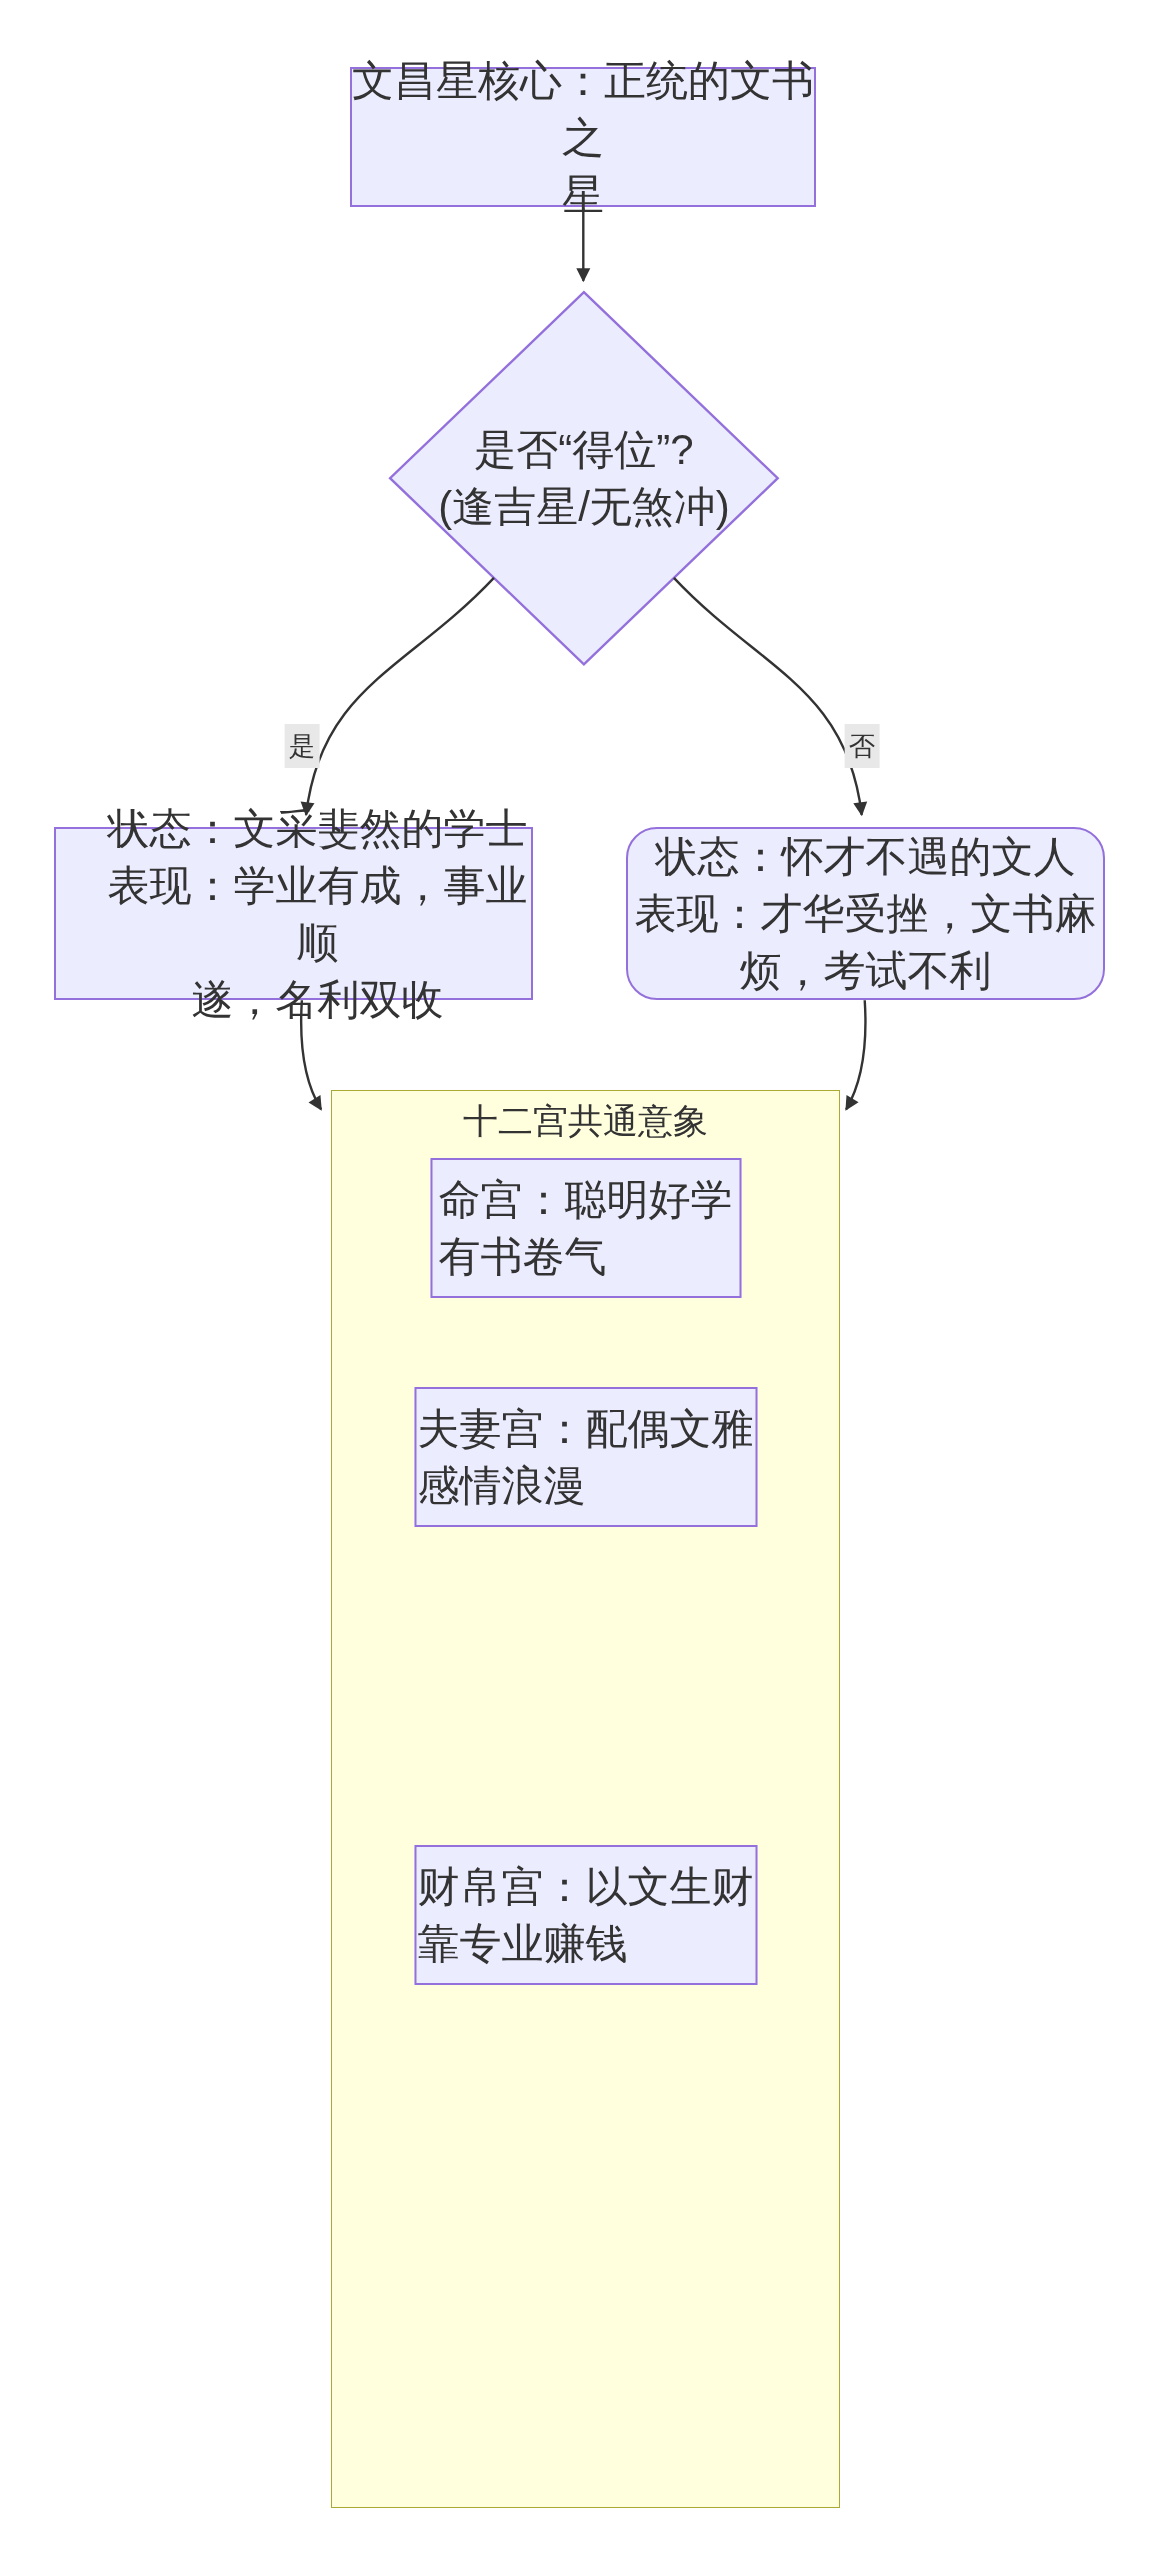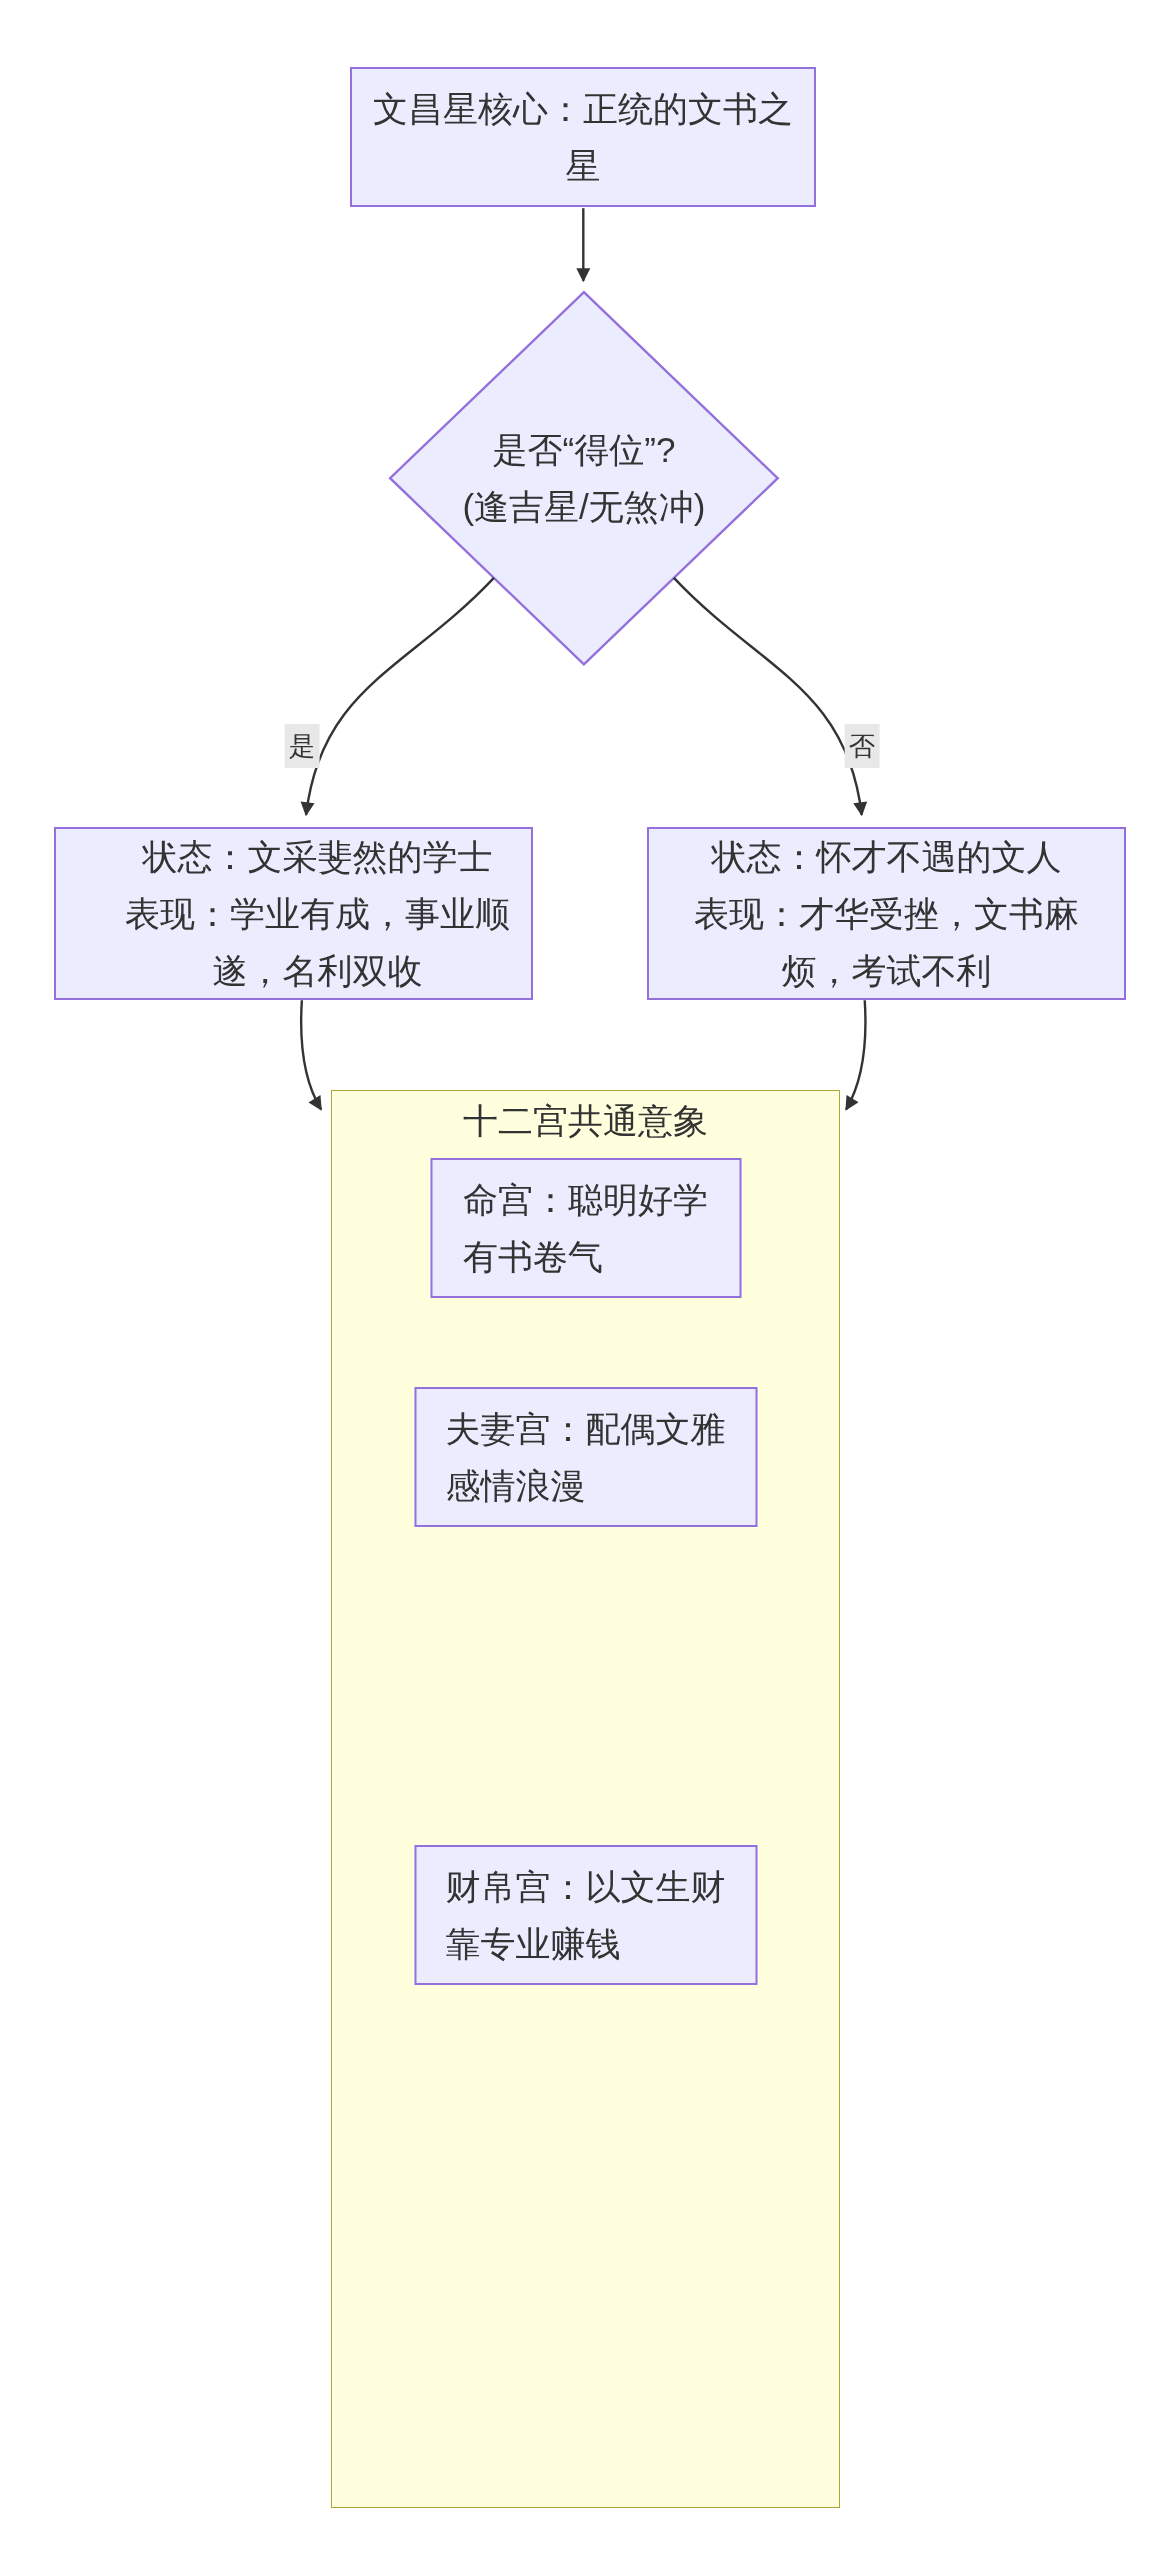--- a/index.html
+++ b/index.html
@@ -42,27 +42,27 @@
   .node{
     position:absolute;
     box-sizing:border-box;
     background:var(--node_fill);
     border:2.4px solid var(--node_border);
     display:flex;align-items:center;justify-content:center;
     text-align:center;
   }
   .node-text{
     white-space:pre-line;
-    font-size:35px;
+    font-size:42px;
     line-height:57px;
     color:var(--text_color);
   }
   .node-core{left:350px;top:67px;width:466px;height:140px;}
   .node-good{left:54px;top:827px;width:479px;height:173px;padding-left:48px;}
-  .node-bad{left:647px;top:827px;width:479px;height:173px;}
+  .node-bad{left:626px;top:827px;width:479px;height:173px;border-radius:31px;}
   .diamond-text{
     position:absolute;left:390px;top:292px;width:388px;height:372px;
     display:flex;align-items:center;justify-content:center;text-align:center;
   }
   .edge-label{
     position:absolute;
     transform:translate(-50%,-50%);
     background:var(--edge_label_bg);
     font-size:26.4px;
     line-height:44px;

